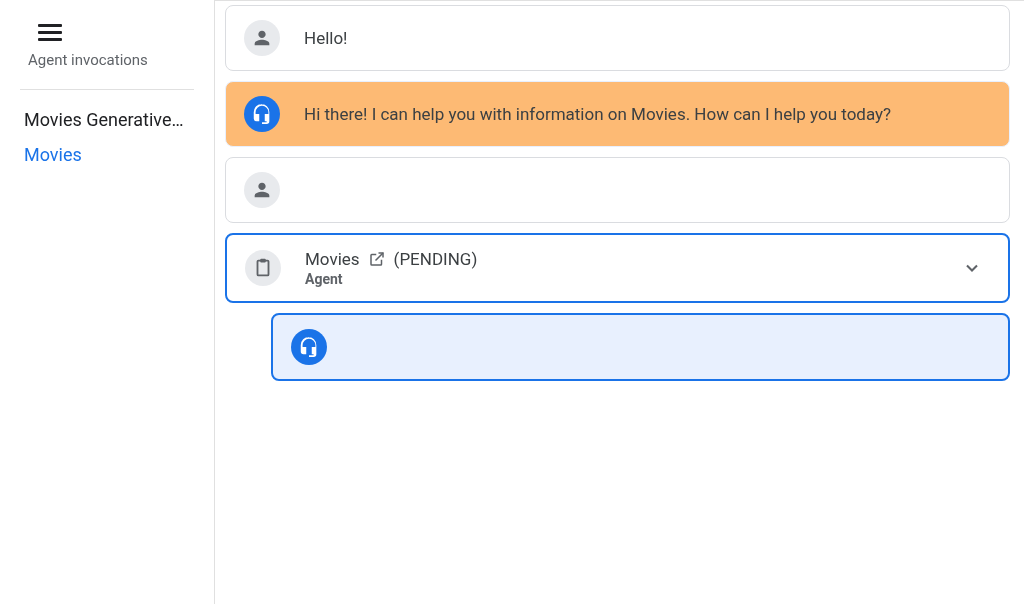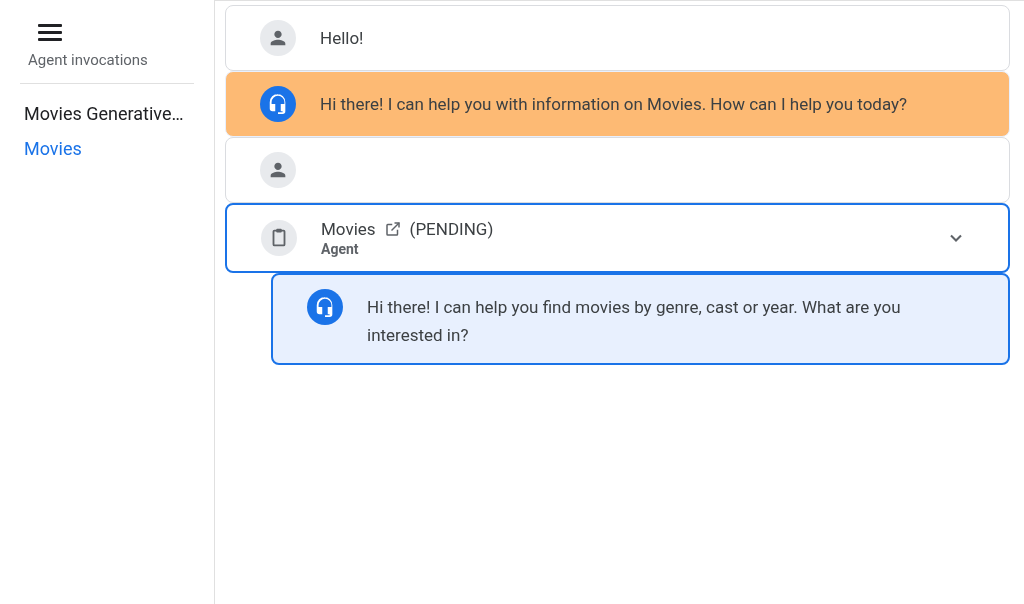--- a/index.html
+++ b/index.html
@@ -31,21 +31,21 @@
     .hamburger div {
       height: 3px;
       background: #202124;
       margin: 4px 0;
       border-radius: 1px;
     }
     .sidebar-title {
       color: #5f6368;
       font-size: 15px;
       margin-left: 28px;
-      margin-bottom: 14px;
+      margin-bottom: 20px;
     }
     .sidebar-divider {
       border: none;
       border-top: 1px solid #e0e0e0;
       margin: 0 20px 12px 20px;
     }
     .sidebar-item {
       font-size: 18px;
       padding: 4px 24px;
       cursor: pointer;
@@ -65,21 +65,22 @@
       flex: 1;
       padding: 4px 14px 14px 10px;
       overflow-y: auto;
       border-top: 1px solid #e0e0e0;
     }
     .msg {
       display: flex;
       align-items: flex-start;
       border: 1px solid #dadce0;
       border-radius: 8px;
-      padding: 14px 34px;
+      padding: 14px 18px;
+      margin-bottom: 10px;
       gap: 24px;
     }
     .msg.agent {
       background: #fdba74;
       border-color: #e8f0fe;
     }
     .msg.user {
       background: #fff;
     }
     .msg.outlined {
@@ -213,16 +214,15 @@
         <polyline points="6 9 12 15 18 9"></polyline>
       </svg>
   </div>
 
   <div class="msg nested">
     <div class="avatar agent-av">
       <svg viewBox="0 0 24 24" fill="#fff">
           <path d="M12 1a9 9 0 0 0-9 9v7a3 3 0 0 0 3 3h3v-8H5v-2a7 7 0 0 1 14 0v2h-4v8h2v1h-5v2h5a3 3 0 0 0 3-3V10a9 9 0 0 0-9-9z"></path>
         </svg>
     </div>
-    <div class="msg-text">Hi there! I can help you find movies by genre, cast or year. What are you interested in?</div>
   </div>
 
 </div>
 
 </body></html>

